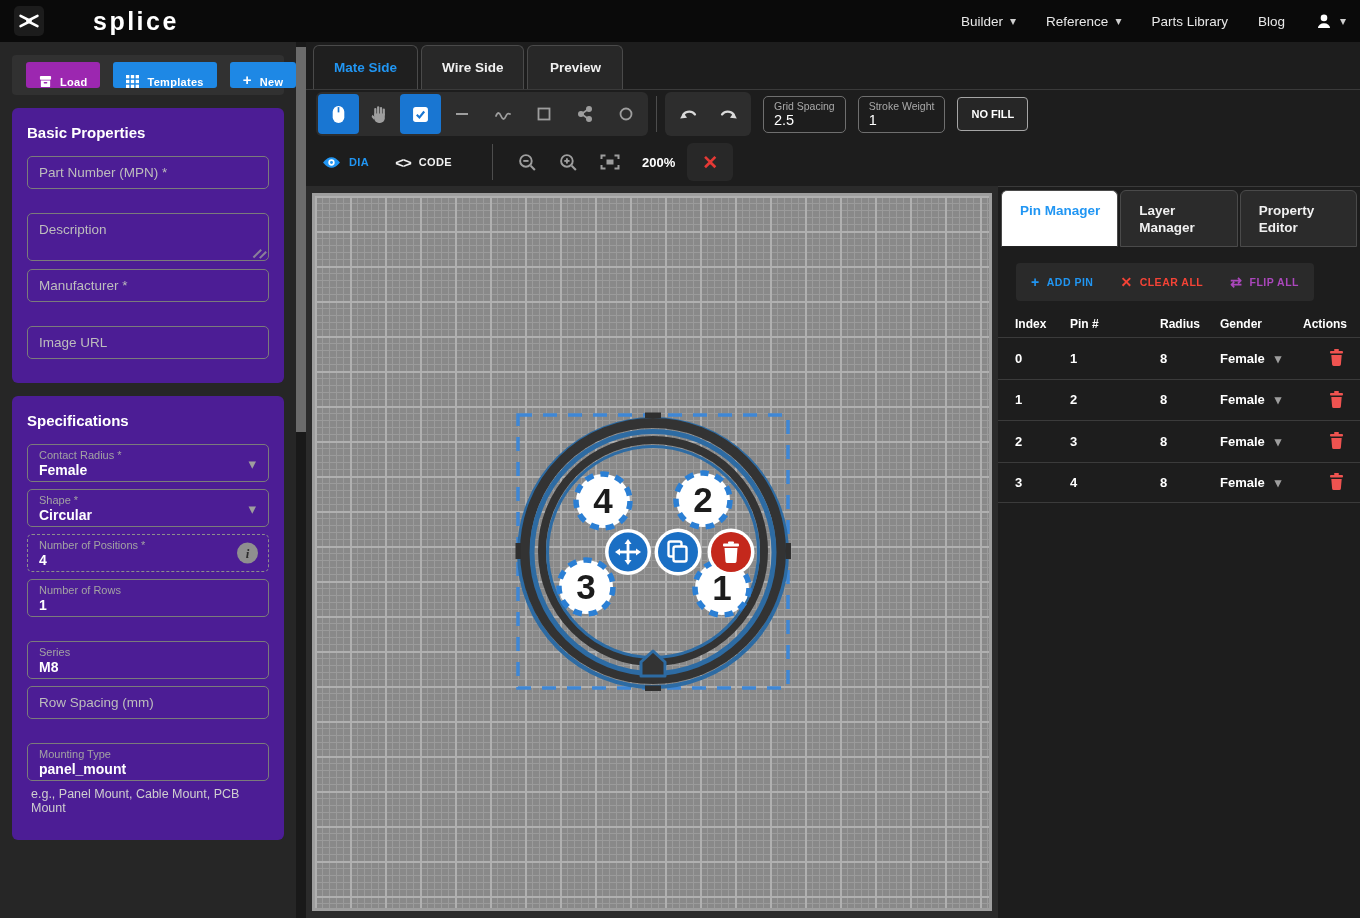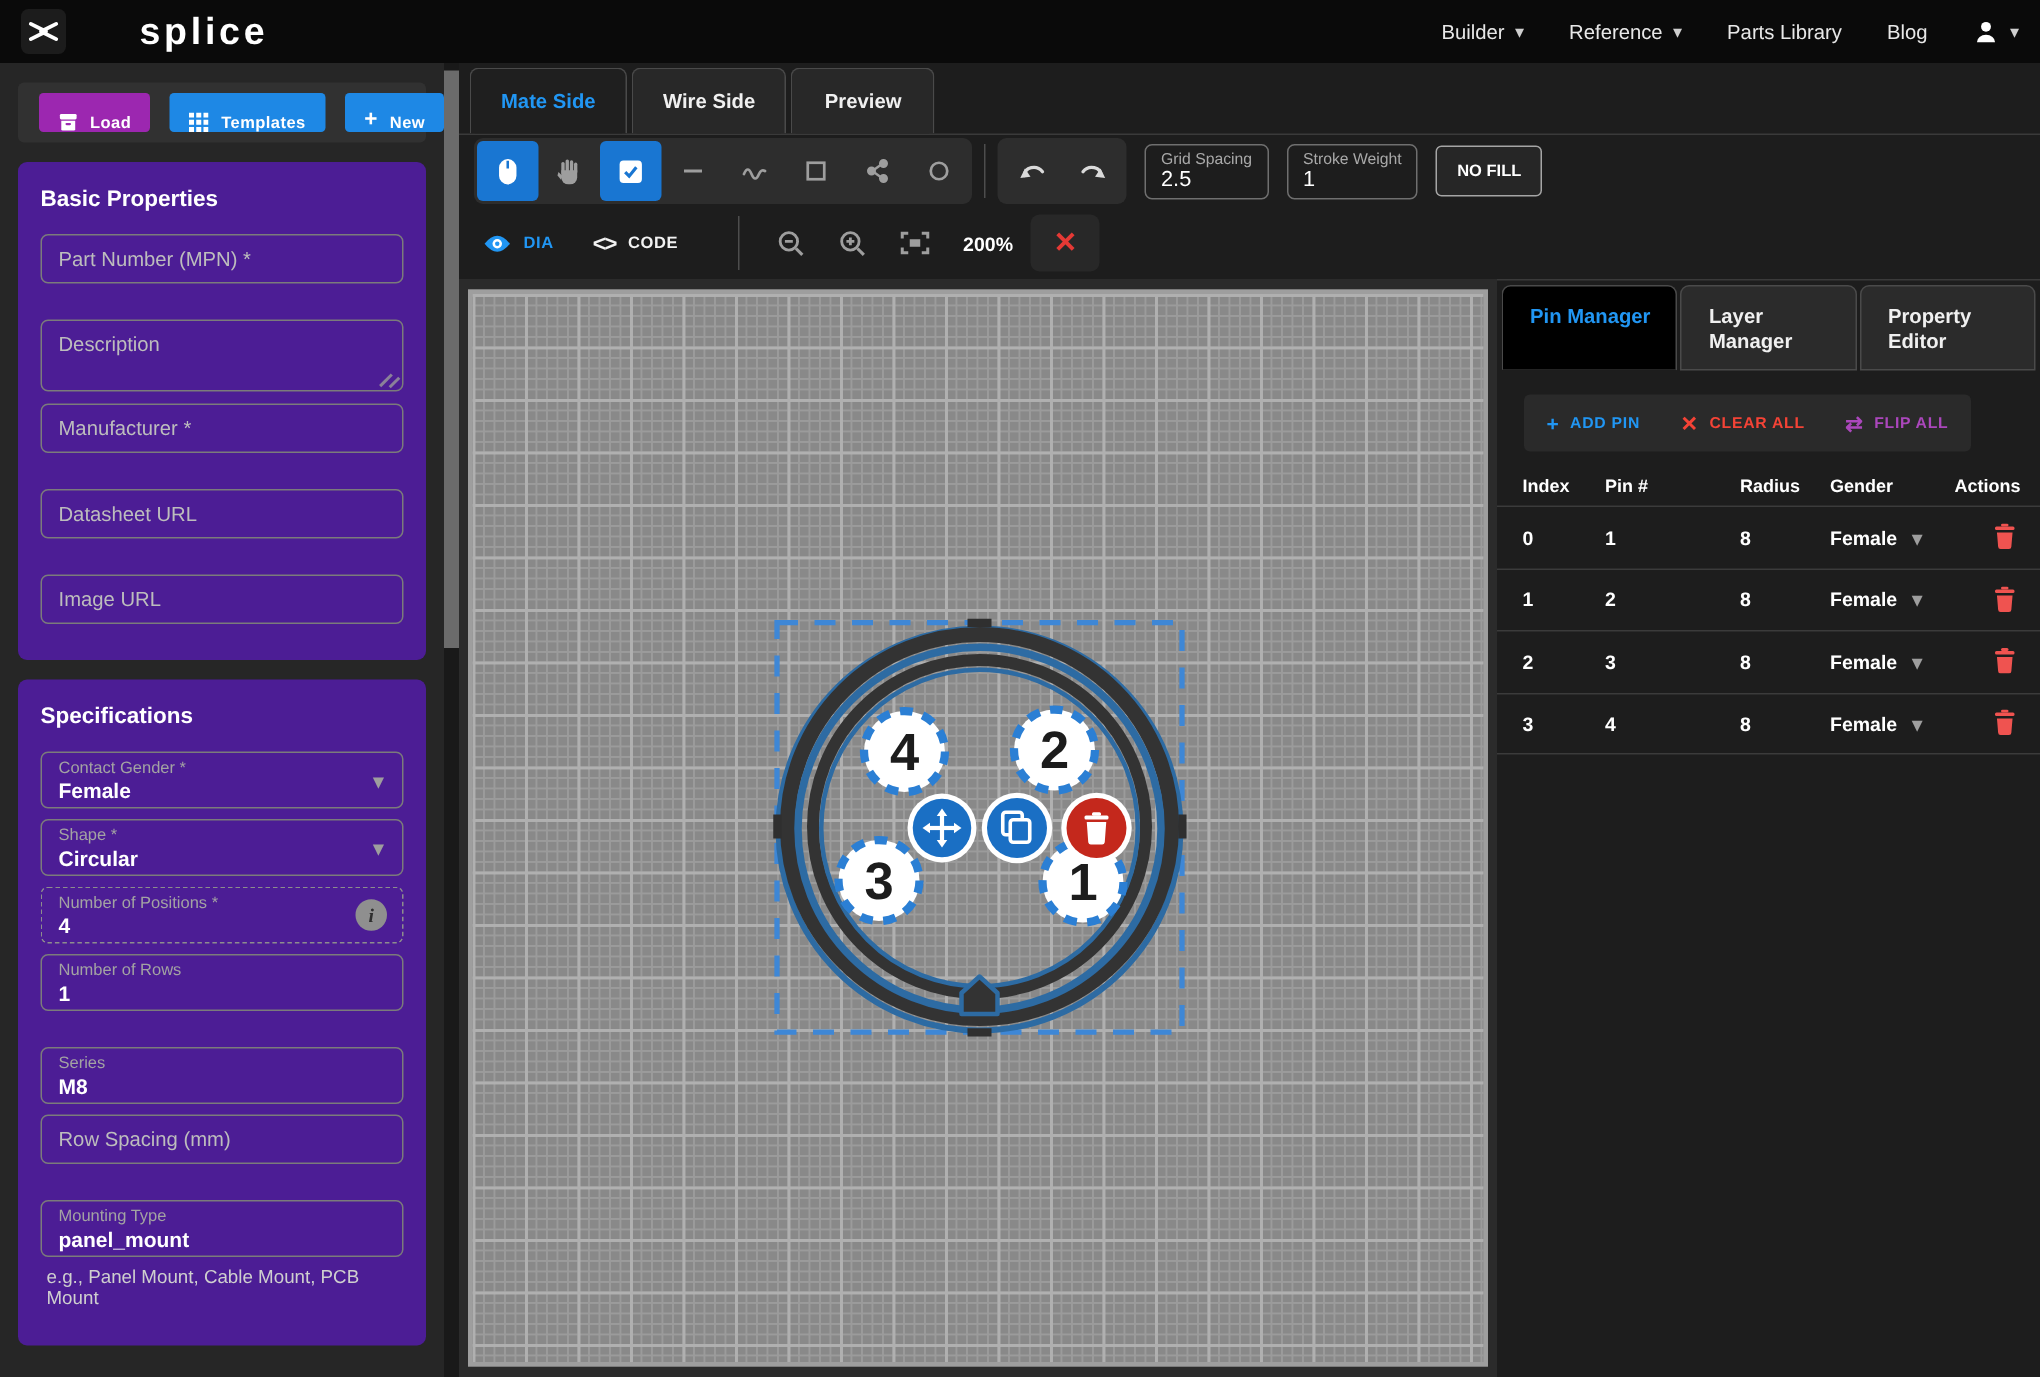--- a/index.html
+++ b/index.html
@@ -87,21 +87,21 @@
       linear-gradient(#9b9b9b 1px, transparent 1px),
       linear-gradient(90deg, #9b9b9b 1px, transparent 1px);
     background-size: 35px 35px, 35px 35px, 7px 7px, 7px 7px; }
   .gridframe svg { position: absolute; inset: 0; width: 100%; height: 100%; }
 
   
   .rpanel { width: 362px; background: #1d1d1d; border-top: 1px solid #3a3a3a; }
   .rtabs { display: flex; gap: 2px; padding: 3px 3px 0 3px; }
   .rtab { flex: 1; height: 57px; background: #2b2b2b; border: 1px solid #4a4a4a; border-radius: 6px 6px 0 0;
     color: #f0f0f0; font-size: 13.5px; font-weight: 700; line-height: 17px; padding: 11px 8px 0 18px; cursor: pointer; }
-  .rtab.active { background: #000000; color: #2196f3; border-bottom-color: #232323; }
+  .rtab.active { background: #ffffff; color: #2196f3; border-bottom-color: #232323; }
   .pm-actions { background: #2a2a2a; border-radius: 4px; height: 38px; margin: 16px 46px 10px 18px;
     display: flex; align-items: center; justify-content: center; gap: 27px; }
   .pm-act { display: flex; align-items: center; gap: 7px; font-size: 10.5px; font-weight: 700;
     letter-spacing: .5px; cursor: pointer; background: none; border: none; font-family: "Liberation Sans", sans-serif; }
   .pm-act .ic { font-size: 14px; font-weight: 700; }
   .act-blue { color: #2196f3; } .act-red { color: #f44336; } .act-purple { color: #ab47bc; }
   .pt-grid { display: grid; grid-template-columns: 55px 90px 60px 83px 57px; align-items: center; padding-left: 17px; }
   .pt-head { height: 26px; color: #fff; font-size: 12px; font-weight: 700; }
   .pt-row { height: 41.5px; border-top: 1px solid #3b3b3b; color: #fff; font-size: 13px; font-weight: 700; }
   .pt-row:last-child { border-bottom: 1px solid #3b3b3b; }
@@ -177,28 +177,27 @@
       <span style="font-size:15px;font-weight:700;">+</span>
       <span>New</span>
     </button>
   </div>
 
   <div class="card">
     <h2>Basic Properties</h2>
     <div class="field">Part Number (MPN) *</div>
     <div class="field area"><span>Description</span><span class="resize-handle"></span></div>
     <div class="field">Manufacturer *</div>
-    <div class="field">Datasheet URL</div>
     <div class="field" style="margin-bottom:8px;">Image URL</div>
   </div>
 
   <div class="card">
     <h2>Specifications</h2>
     <div class="field filled tight">
-      <span class="flabel">Contact Gender *</span>
+      <span class="flabel">Contact Radius *</span>
       <span class="fvalue">Female</span>
       <span class="select-caret">▾</span>
     </div>
     <div class="field filled tight">
       <span class="flabel">Shape *</span>
       <span class="fvalue">Circular</span>
       <span class="select-caret">▾</span>
     </div>
     <div class="field filled dashed tight">
       <span class="flabel">Number of Positions *</span>

